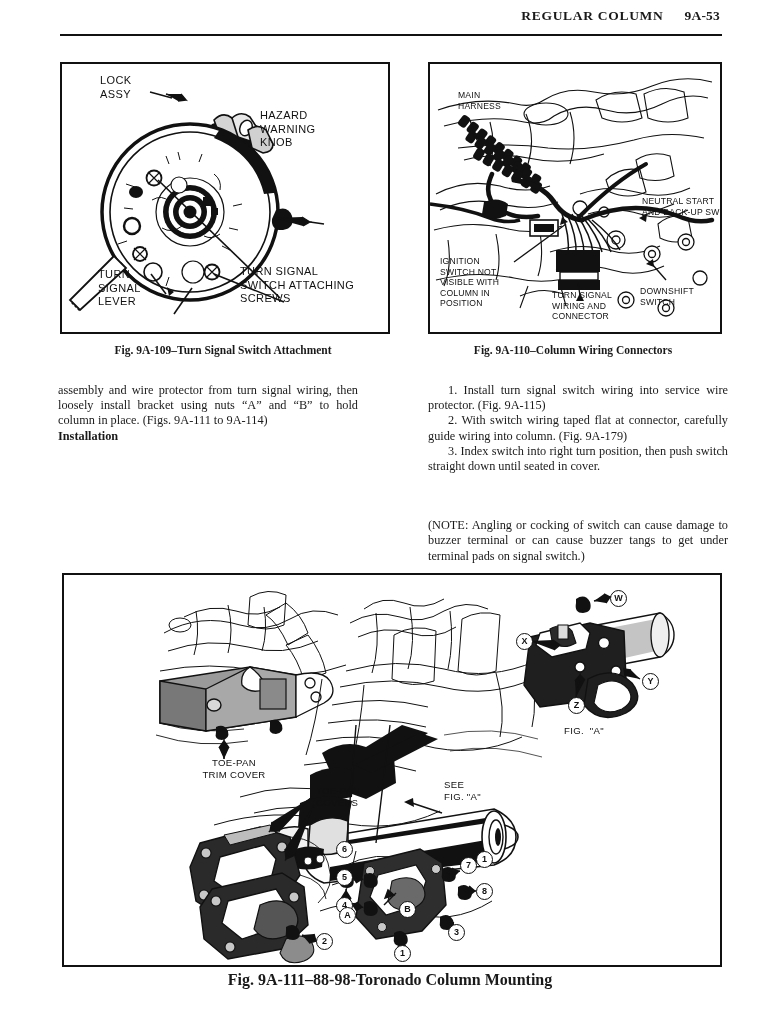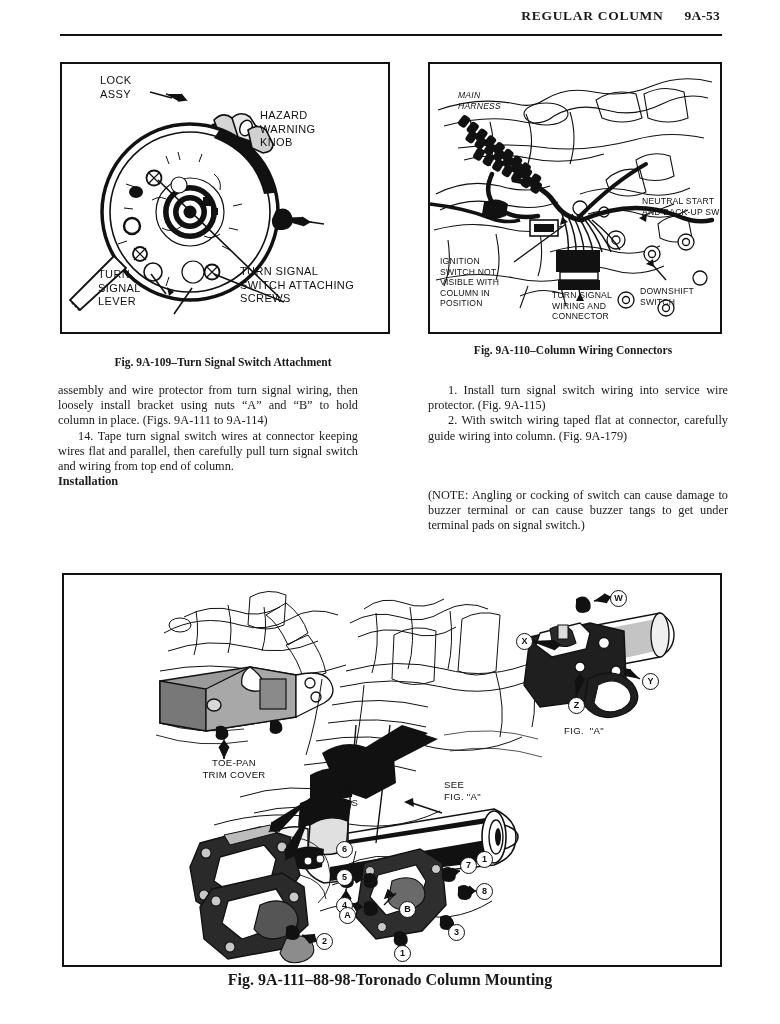--- a/index.html
+++ b/index.html
@@ -55,21 +55,21 @@
   #fig-111-box { left: 62px;  top: 573px; width: 656px; height: 390px; }
 
   .fig-caption {
     position: absolute;
     font-family: "Liberation Serif", serif;
     font-weight: bold;
     font-size: 11.5px;
     text-align: center;
     white-space: nowrap;
   }
-  #cap-109 { left: 60px;  top: 356px; width: 326px; }
+  #cap-109 { left: 60px;  top: 344px; width: 326px; }
   #cap-110 { left: 428px; top: 344px; width: 290px; }
   #cap-111 { left: 62px;  top: 971px; width: 656px; font-size: 16px; }
 
   
   .col {
     position: absolute;
     top: 383px;
     width: 300px;
     font-family: "Liberation Serif", serif;
     font-size: 12.3px;
@@ -320,46 +320,46 @@
         <path d="M148 218 L150 232"></path>
         <path d="M236 216 L222 200"></path>
       </g>
       <path d="M47 77 l-5 -8 l8 1 Z" fill="#111"></path>
       <path d="M209 154 l8 -4 l-1 8 Z" fill="#111"></path>
       <path d="M138 158 l-8 3 l2 -8 Z" fill="#111"></path>
       <path d="M150 229 l4 8 l-8 0 Z" fill="#111"></path>
       <path d="M224 203 l-8 -3 l7 -5 Z" fill="#111"></path>
     </svg>
   </div>
-  <div class="lbl sm" style="left:28px; top:26px;font-style:italic;">MAIN
+  <div class="lbl sm" style="left:28px; top:26px;">MAIN
 HARNESS</div>
   <div class="lbl sm" style="left:212px; top:132px;">NEUTRAL START
 AND BACK-UP SWITCH</div>
   <div class="lbl sm" style="left:10px; top:192px;">IGNITION
 SWITCH NOT
 VISIBLE WITH
 COLUMN IN
 POSITION</div>
   <div class="lbl sm" style="left:122px; top:226px;">TURN SIGNAL
 WIRING AND
 CONNECTOR</div>
   <div class="lbl sm" style="left:210px; top:222px;">DOWNSHIFT
 SWITCH</div>
 </div>
 <div class="fig-caption" id="cap-110">Fig. 9A-110–Column Wiring Connectors</div>
 
 <div class="col" id="col-left">
   <p>assembly and wire protector from turn signal wiring, then loosely install bracket using nuts “A” and “B” to hold column in place. (Figs. 9A-111 to 9A-114)</p>
-  <p class="indent">14. Tape turn signal switch wires at connector keeping wires flat and parallel, then carefully pull turn signal switch and wiring from top end of column.</p>
   <p class="subhead">Installation</p>
 </div>
 
 <div class="col" id="col-right">
   <p class="indent">1. Install turn signal switch wiring into service wire protector. (Fig. 9A-115)</p>
   <p class="indent">2. With switch wiring taped flat at connector, carefully guide wiring into column. (Fig. 9A-179)</p>
+  <p class="indent">3. Index switch into right turn position, then push switch straight down until seated in cover.</p>
   <p id="note-right">(NOTE: Angling or cocking of switch can cause damage to buzzer terminal or can cause buzzer tangs to get under terminal pads on signal switch.)</p>
 </div>
 
 <div class="fig-box" id="fig-111-box">
   <div class="ill">
     <svg viewBox="0 0 656 390" preserveAspectRatio="none" aria-hidden="true">
 
       <g stroke="#111" fill="none" stroke-width="1">
         <path d="M100 58 q36 -20 76 -8 q26 8 50 -6 q22 -14 48 -4"></path>
         <path d="M120 42 q26 -14 52 -6 q22 8 44 -4"></path>

